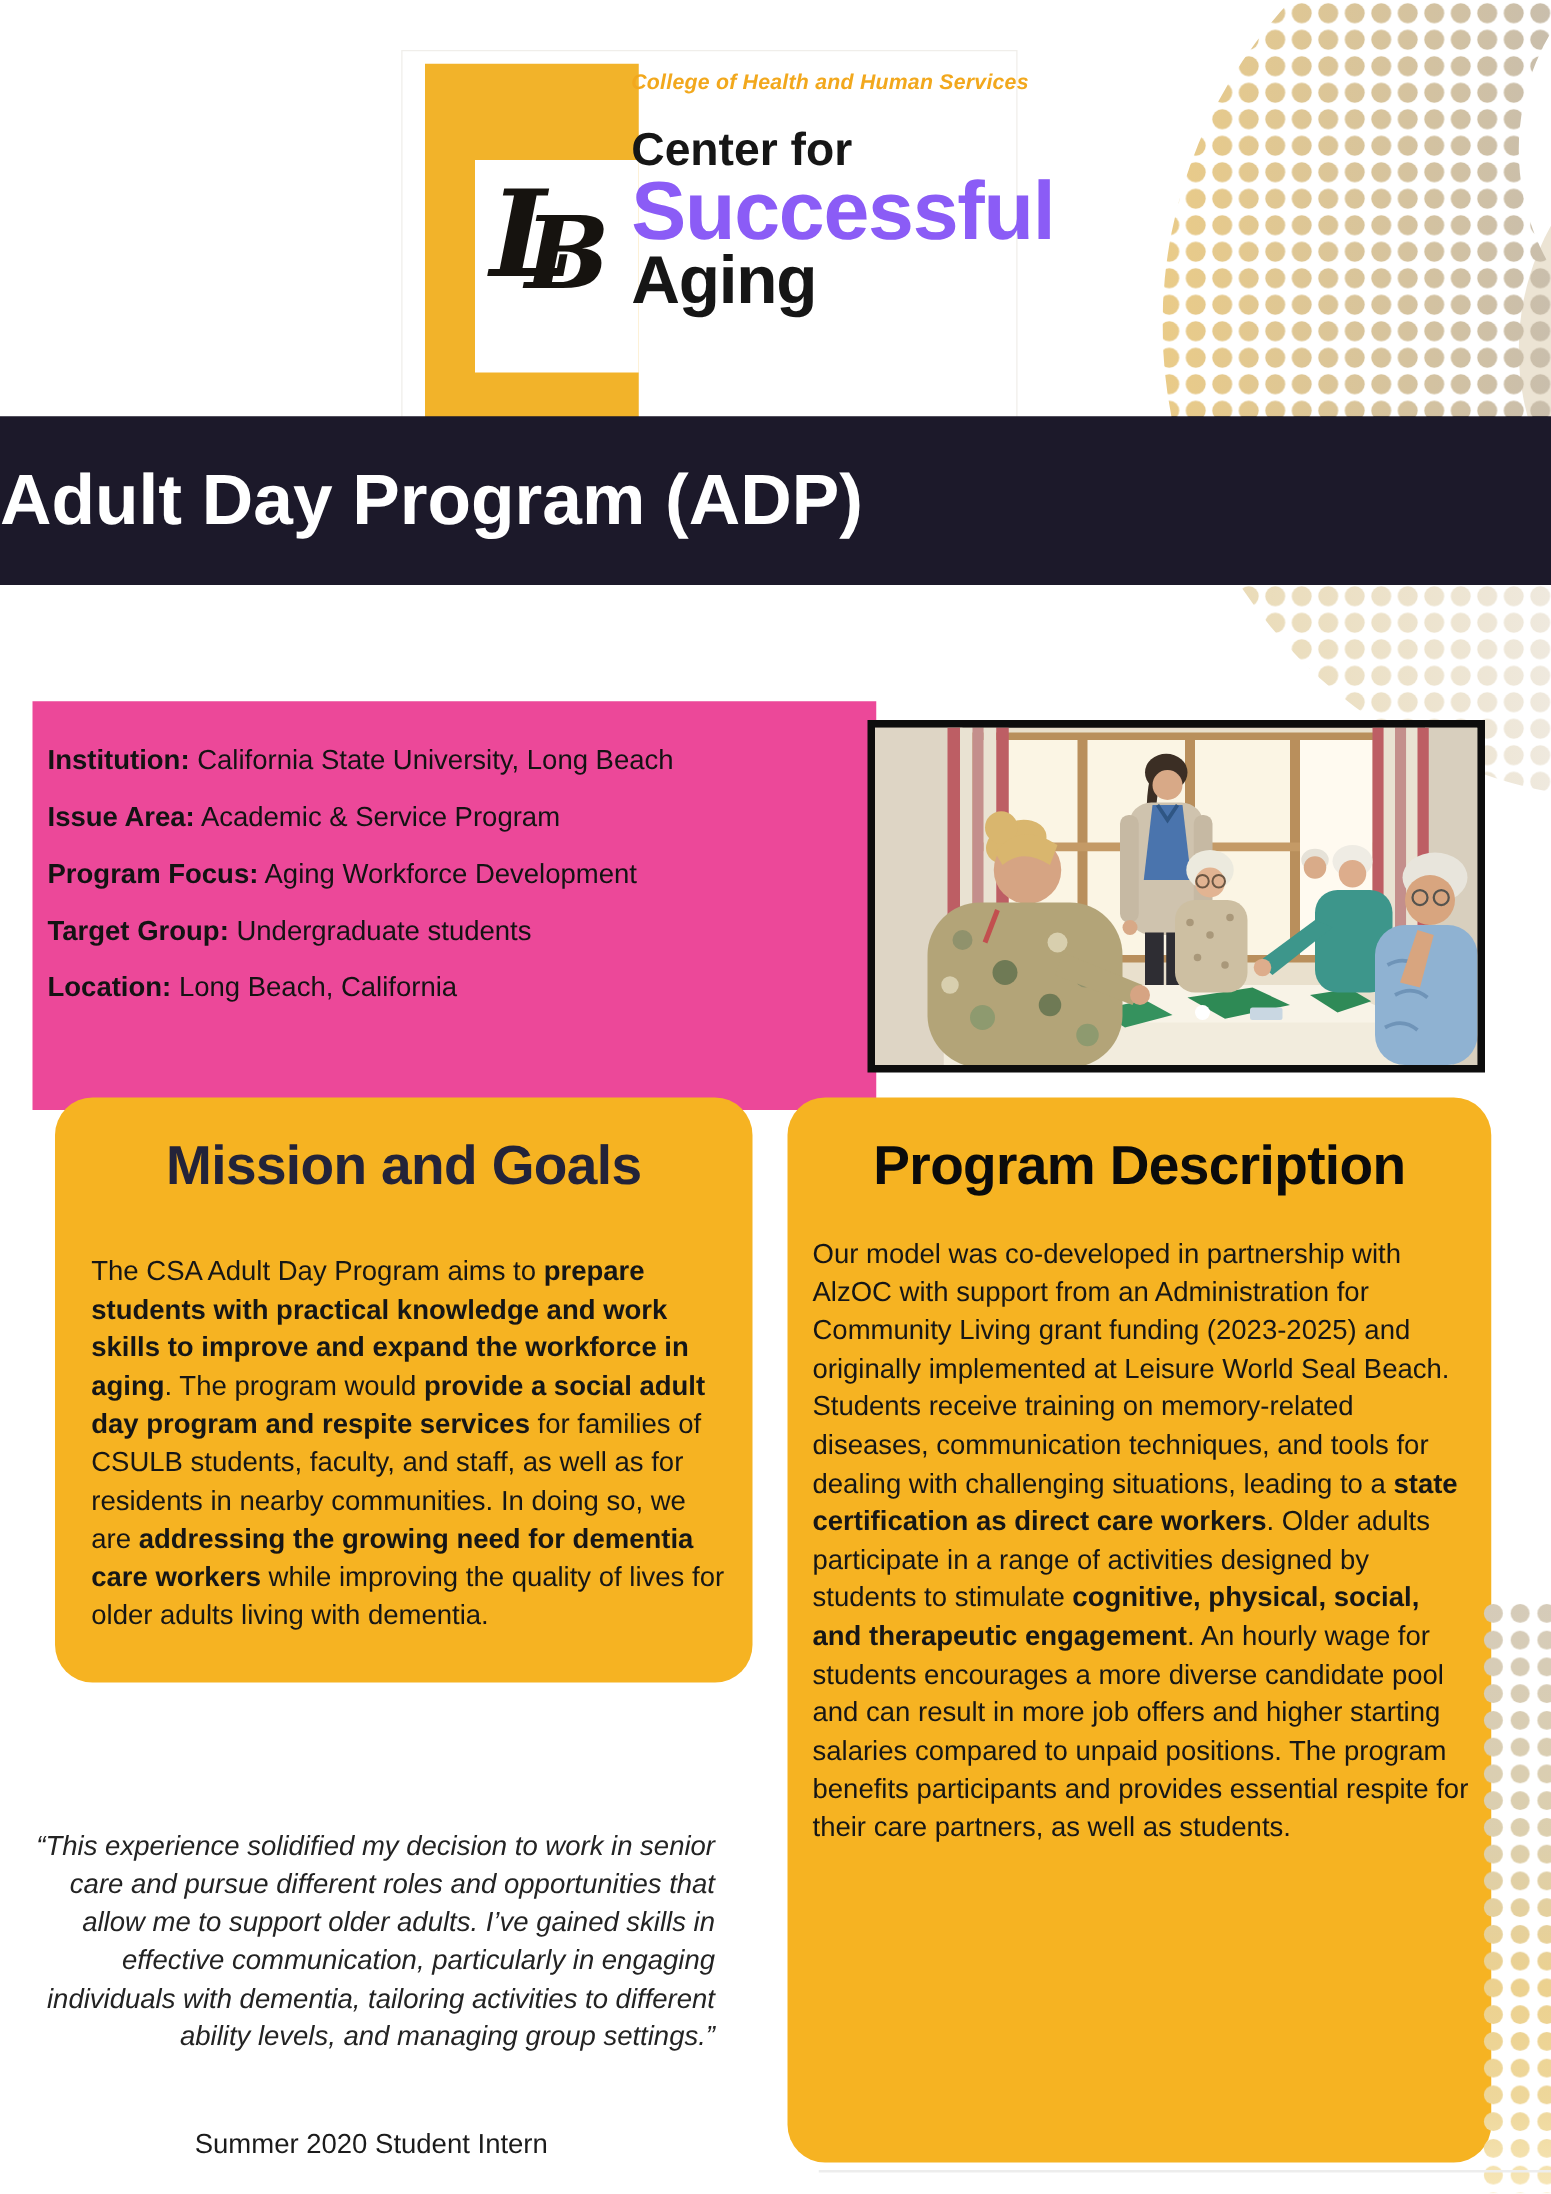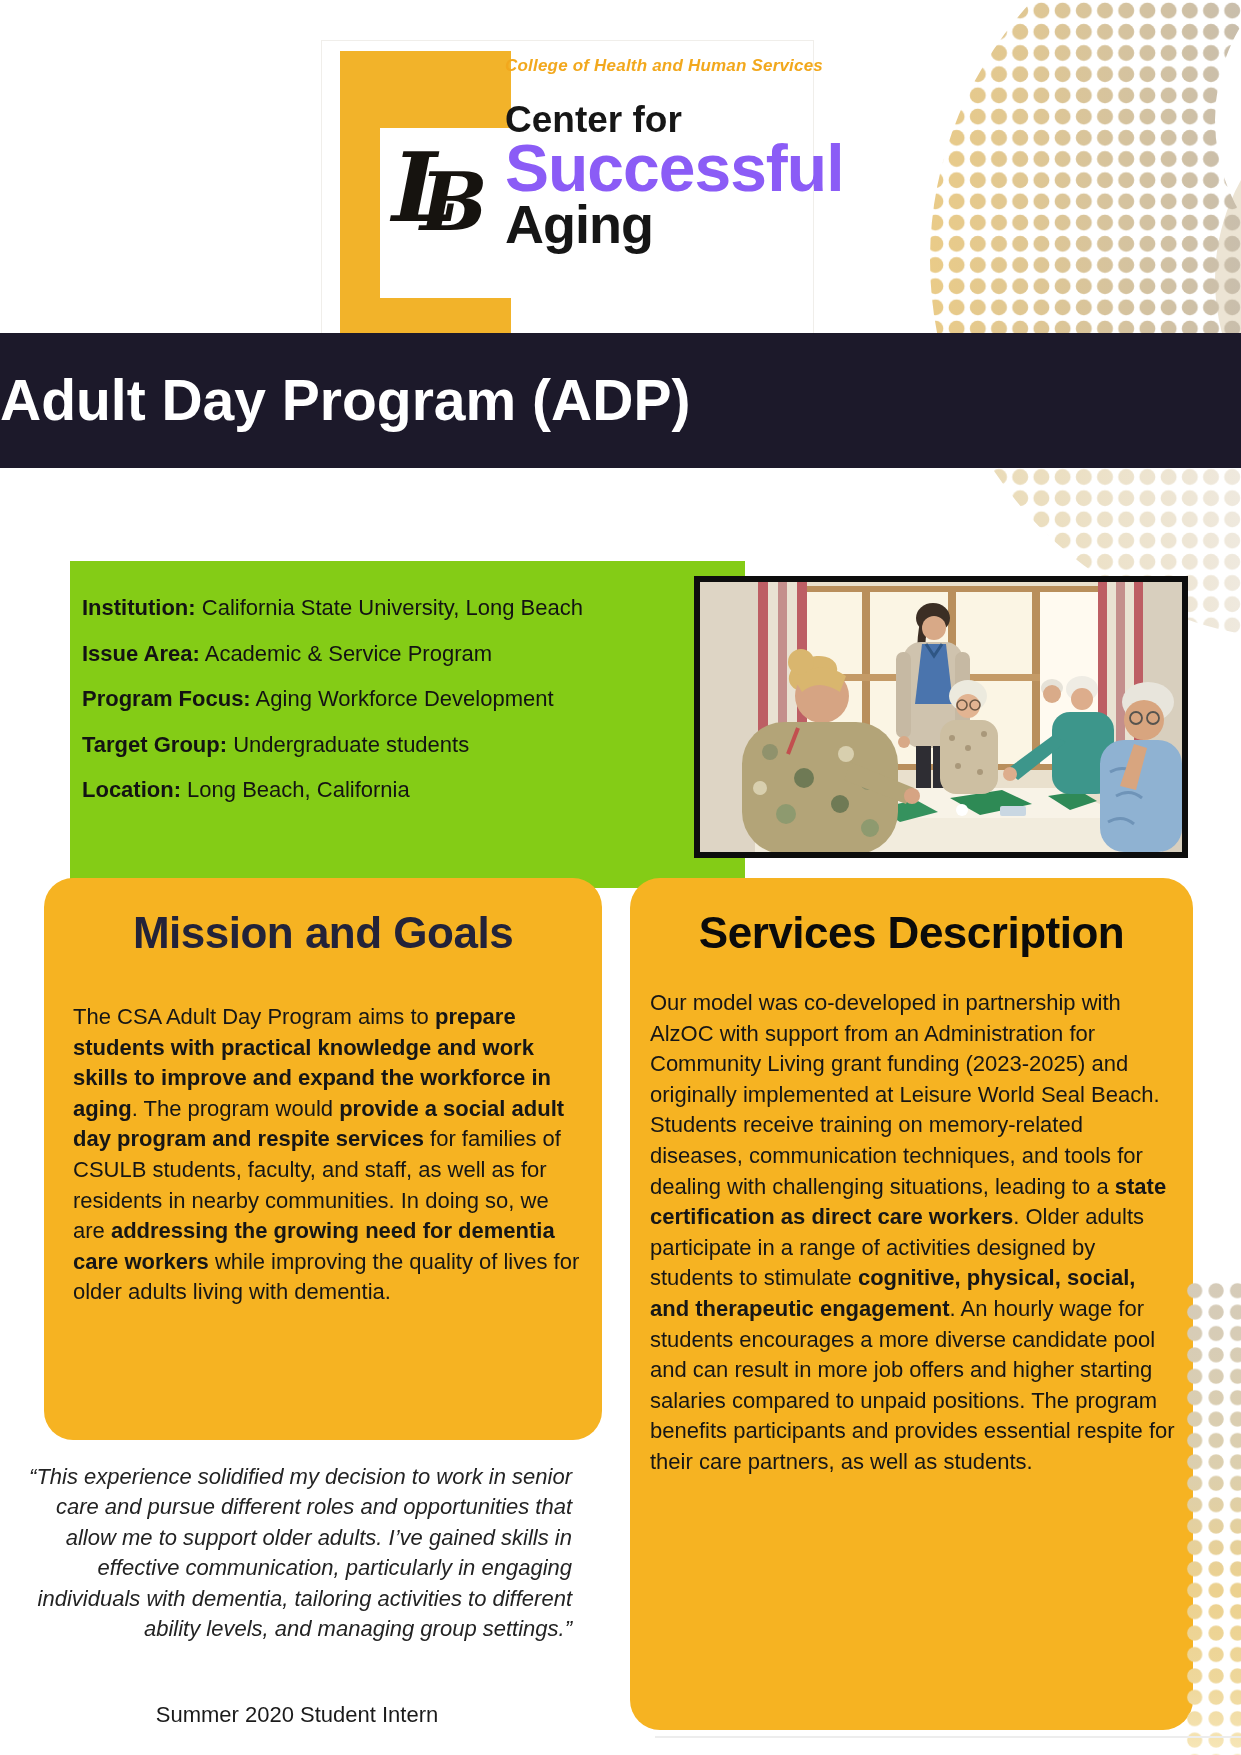--- a/index.html
+++ b/index.html
@@ -20,32 +20,32 @@
   .center-for{font-size:37px;font-weight:800;color:#161616;margin-top:24px;line-height:40px;}
   .successful{font-size:66px;font-weight:800;color:#8b5cf6;line-height:56px;letter-spacing:-1px;}
   .aging{font-size:54px;font-weight:800;color:#161616;line-height:56px;letter-spacing:-1px;}
 
   
   .banner{left:0;top:333px;width:1241px;height:135px;background:#1c192a;}
   .banner-title{left:0;top:333px;width:1130px;height:135px;line-height:135px;text-align:left;
                 color:#ffffff;font-size:57px;font-weight:800;letter-spacing:0;}
 
   
-  .info-box{left:26px;top:561px;width:645px;height:297px;background:#84cc16;padding:15px;margin-left:44px;}
+  .info-box{left:26px;top:561px;width:645px;height:297px;background:#ec4899;padding:15px;}
   .info-rows{position:absolute;left:12px;top:24px;width:620px;}
   .info-row{font-size:22px;line-height:45.5px;color:#131313;white-space:nowrap;}
   .info-row .lbl{font-weight:700;}
 
   
   .photo{left:694px;top:576px;width:494px;height:282px;background:#0d0d0d;padding:0;}
   .photo svg{position:absolute;left:6px;top:6px;}
 
   
   .box{background:#f6b322;border-radius:30px;}
-  .mission-box{left:44px;top:878px;width:558px;height:562px;border-radius:29px;}
+  .mission-box{left:44px;top:878px;width:558px;height:468px;}
   .desc-box{left:630px;top:878px;width:563px;height:852px;}
   .box-title{position:absolute;left:0;width:100%;text-align:center;font-weight:800;font-size:44px;letter-spacing:-.5px;}
   .mission-title{top:30px;color:#232339;}
   .desc-title{top:30px;color:#0b0b0b;}
   .box-body{position:absolute;font-size:22px;line-height:30.6px;color:#161616;}
   .mission-body{left:29px;top:102px;width:508px;}
   .desc-body{left:20px;top:88px;width:528px;}
   .box-body .b{font-weight:700;}
 
   
@@ -232,21 +232,21 @@
       </g>
     </svg>
   </div>
 
   <div class="abs box mission-box">
     <div class="box-title mission-title">Mission and Goals</div>
     <p class="box-body mission-body"><span>The CSA Adult Day Program aims to </span><span class="b">prepare students with practical knowledge and work skills to improve and expand the workforce in aging</span><span>. The program would </span><span class="b">provide a social adult day program and respite services</span><span> for families of CSULB students, faculty, and staff, as well as for residents in nearby communities.  In doing so, we are </span><span class="b">addressing the growing need for dementia care workers</span><span> while improving the quality of lives for older adults living with dementia.</span></p>
   </div>
 
   <div class="abs box desc-box">
-    <div class="box-title desc-title">Services Description</div>
+    <div class="box-title desc-title">Program Description</div>
     <p class="box-body desc-body"><span>Our model was co-developed in partnership with AlzOC with support from an Administration for Community Living grant funding (2023-2025) and originally implemented at Leisure World Seal Beach. Students receive training on memory-related diseases, communication techniques, and tools for dealing with challenging situations, leading to a </span><span class="b">state certification as direct care workers</span><span>. Older adults participate in a range of activities designed by students to stimulate </span><span class="b">cognitive, physical, social, and therapeutic engagement</span><span>. An hourly wage for students encourages a more diverse candidate pool and can result in more job offers and higher starting salaries compared to unpaid positions. The program benefits participants and provides essential respite for their care partners, as well as students.</span></p>
   </div>
 
   <div class="abs quote">“This experience solidified my decision to work in senior care and pursue different roles and opportunities that allow me to support older adults. I’ve gained skills in effective communication, particularly in engaging individuals with dementia, tailoring activities to different ability levels, and managing group settings.”</div>
   <div class="abs quote-attr">Summer 2020 Student Intern</div>
 
   <svg class="abs deco-br" viewBox="0 0 57 475" width="57" height="475">
     <defs>
       <pattern id="dp2" width="21.4" height="21.4" patternUnits="userSpaceOnUse">
         <circle cx="10.7" cy="10.7" r="7.6" fill="#ffffff"></circle>

